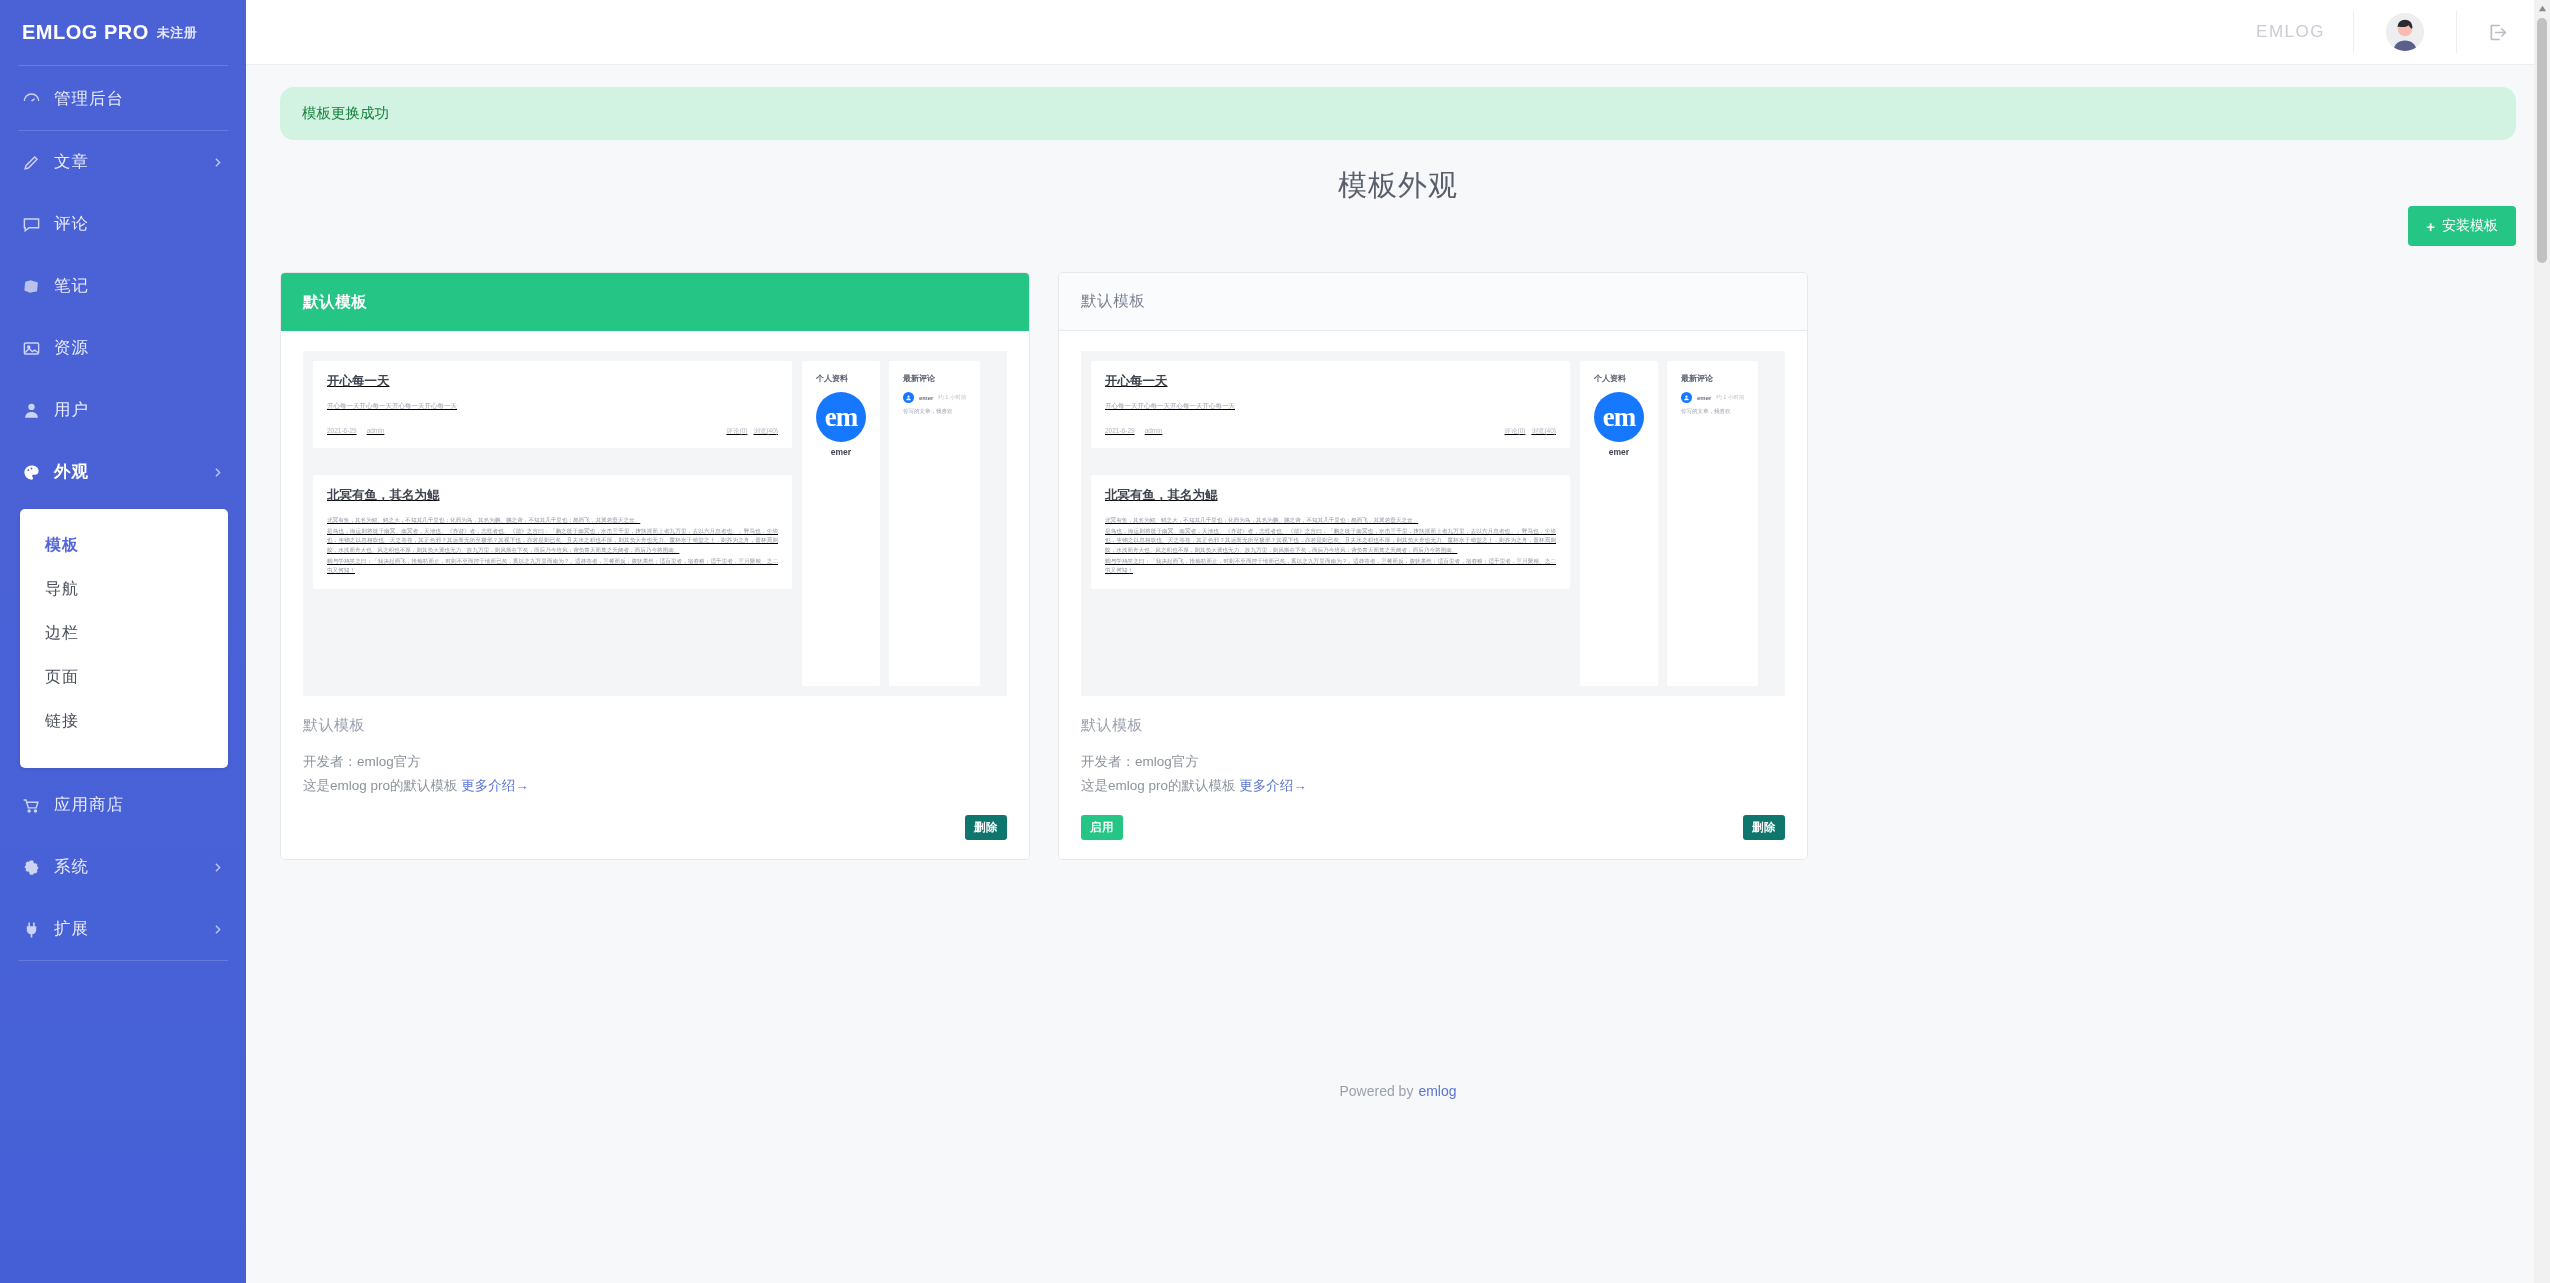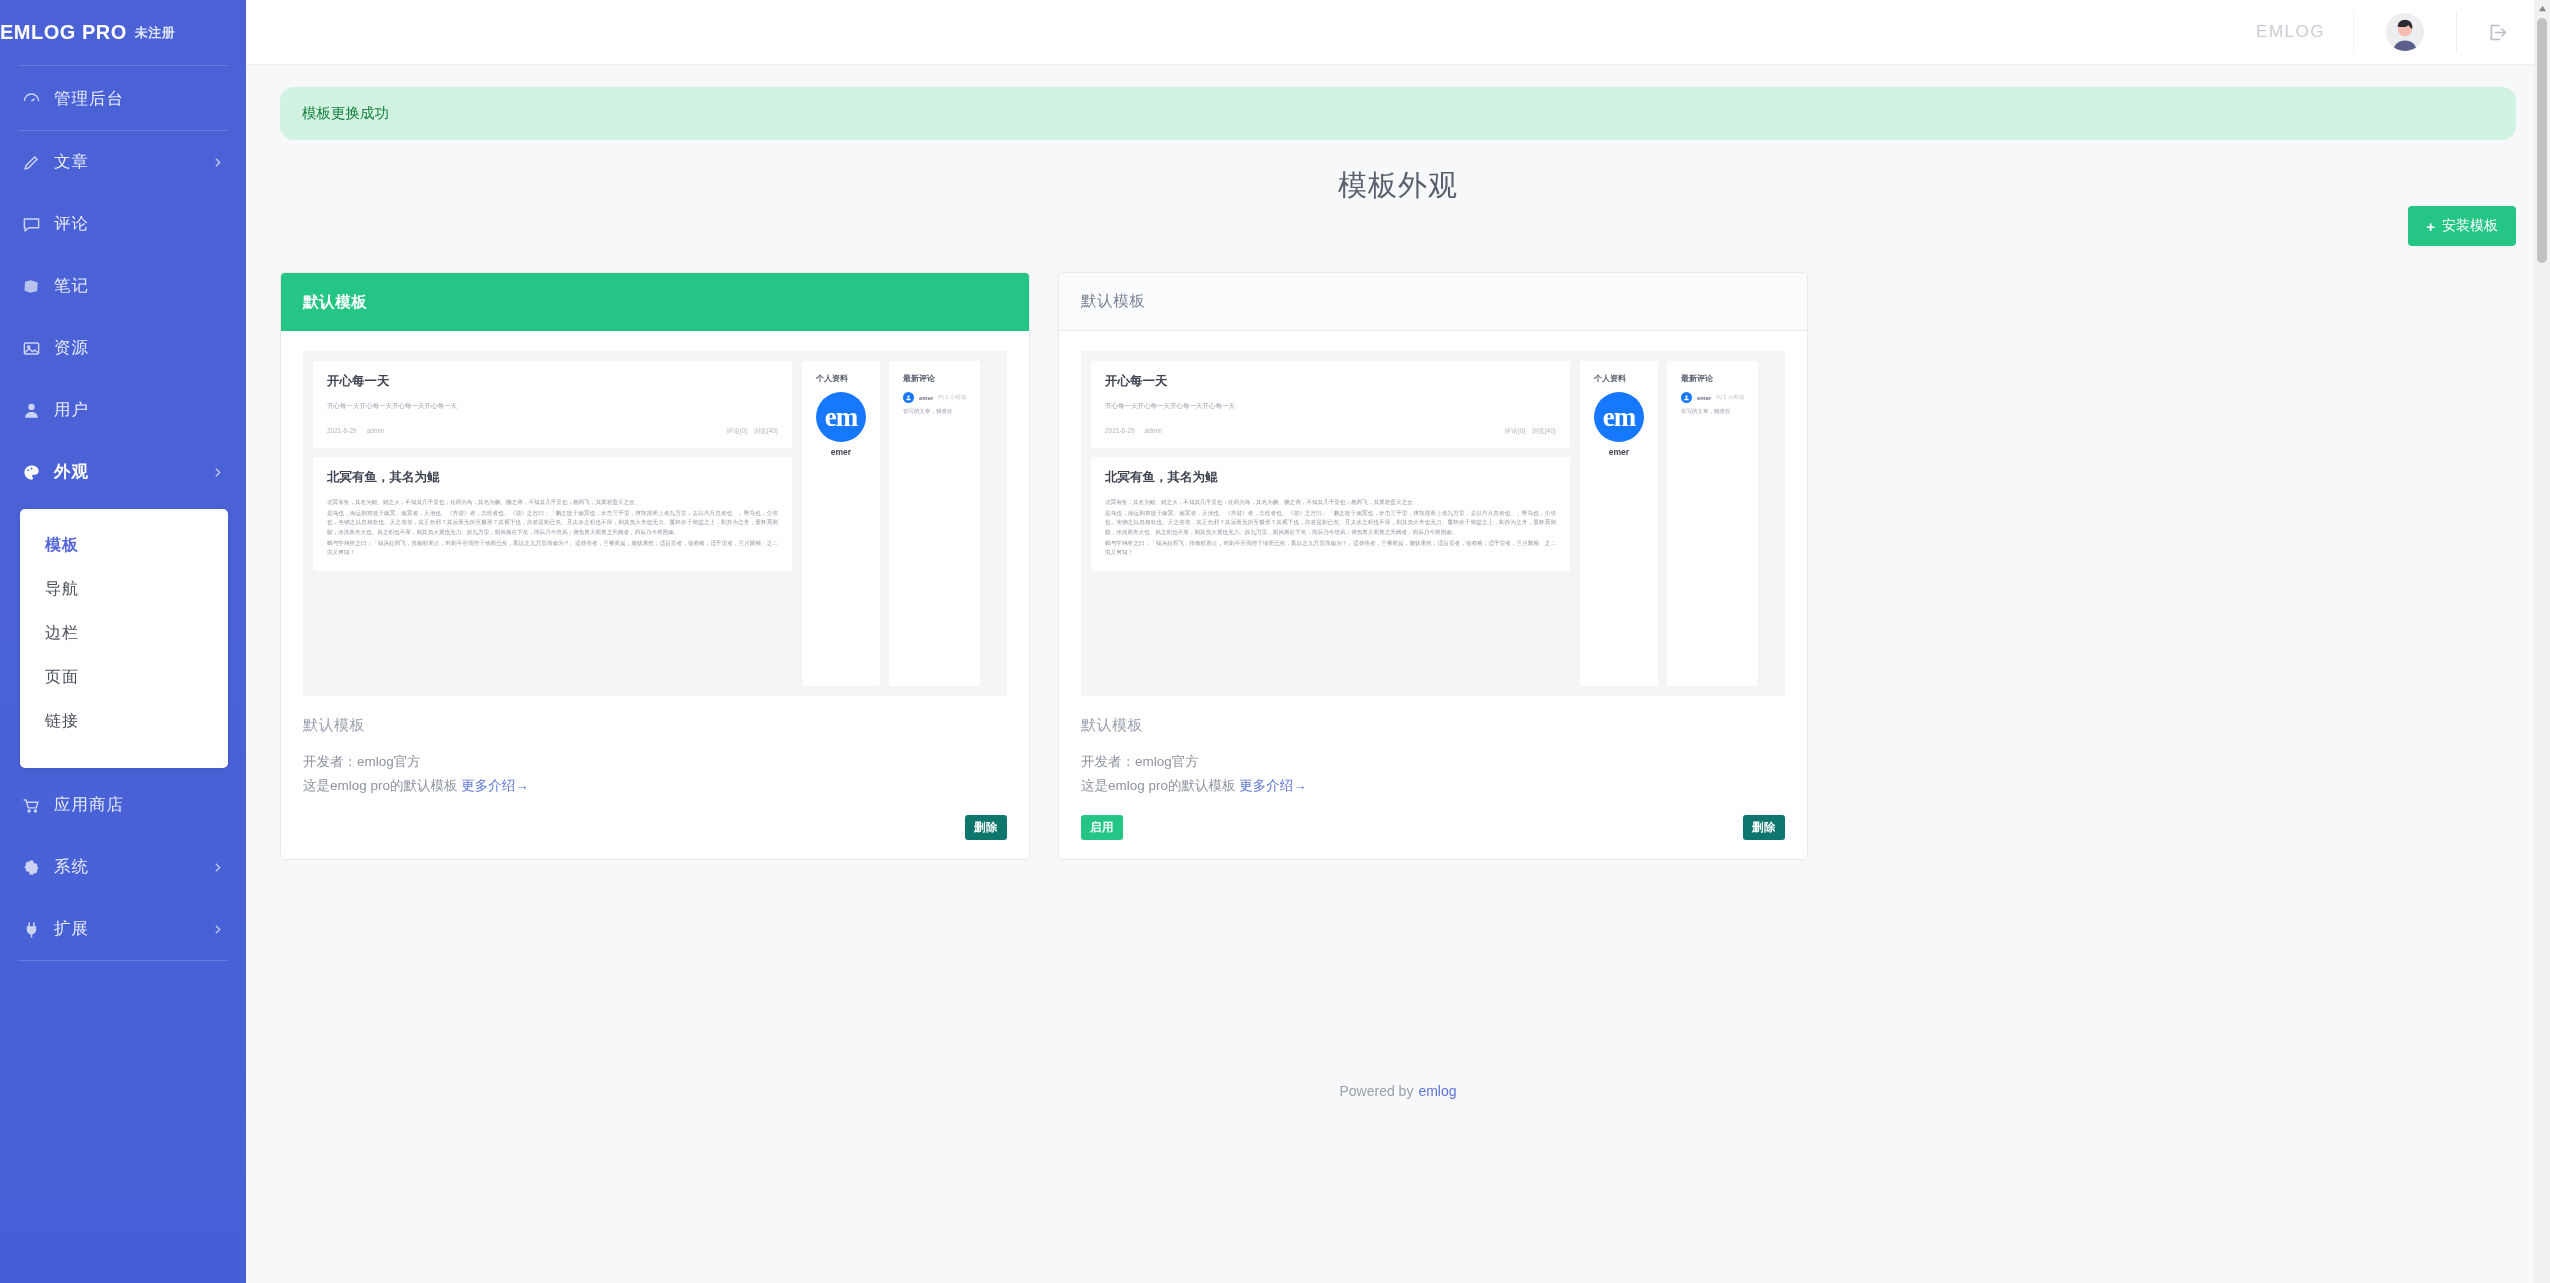--- a/index.html
+++ b/index.html
@@ -10,21 +10,21 @@
   }
   .app { display: flex; width: 2550px; height: 1283px; position: relative; }
 
   
   .sidebar {
     width: 246px; min-width: 246px; height: 1283px;
     background: linear-gradient(180deg,#4a62d6 0%,#4a62d6 45%,#4560d6 100%);
     color: #fff; position: relative; z-index: 5;
   }
   .brand {
-    height: 65px; display: flex; align-items: center; 
+    height: 65px; display: flex; align-items: center; padding-left: 22px;
     letter-spacing: .5px;
   }
   .brand-name { font-size: 20px; font-weight: bold; color: #ffffff; }
   .brand-sub { font-size: 13px; margin-left: 8px; color: #e3e7fb; font-weight: bold; }
   .brand-rule { height: 1px; background: rgba(255,255,255,.16); margin: 0 18px; }
 
   .nav { padding-top: 2px; }
   .nav-item {
     height: 62px; display: flex; align-items: center;
     padding: 0 22px; position: relative; cursor: pointer;
@@ -97,21 +97,21 @@
     font-size: 15.5px; letter-spacing: .6px;
   }
   .card-head.active { background: #25c685; color: #ffffff; font-weight: bold; }
   .card-head.idle { background: #fafbfc; color: #7b8193; border-bottom: 1px solid #e9ebef; }
 
   .preview {
     height: 365px; background: #ffffff; padding: 20px 22px 0 22px;
     overflow: hidden; position: relative;
   }
   .preview-inner { display: flex; gap: 10px; background:#f4f5f7; padding: 10px; height: 100%; }
-  .prev-main { flex: 1; display: flex; flex-direction: column; gap: 9px; }
+  .prev-main { flex: 1; display: flex; flex-direction: column; gap: 27px; text-decoration: underline; }
   .prev-side { width: 195px; display: flex; flex-direction: row; gap: 9px; }
   .pblock { background: #ffffff; border-radius: 2px; padding: 12px 14px; }
   .p-title { font-size: 12.5px; color: #3f4450; margin-bottom: 12px; font-weight: bold; }
   .p-title-sm { font-size: 8px; color: #5a6070; margin-bottom: 8px; font-weight: bold; }
   .p-sub { font-size: 6.5px; color: #9aa0ad; margin-bottom: 16px; }
   .p-meta { font-size: 6.5px; color: #b0b5bf; display: flex; gap: 10px; }
   .p-meta-right { margin-left: auto; display: flex; gap: 6px; }
   .p-body { font-size: 5.6px; line-height: 1.65; color: #8d939e; text-align: justify; }
   .p-body p { margin-bottom: 2px; }
   .em-logo {

